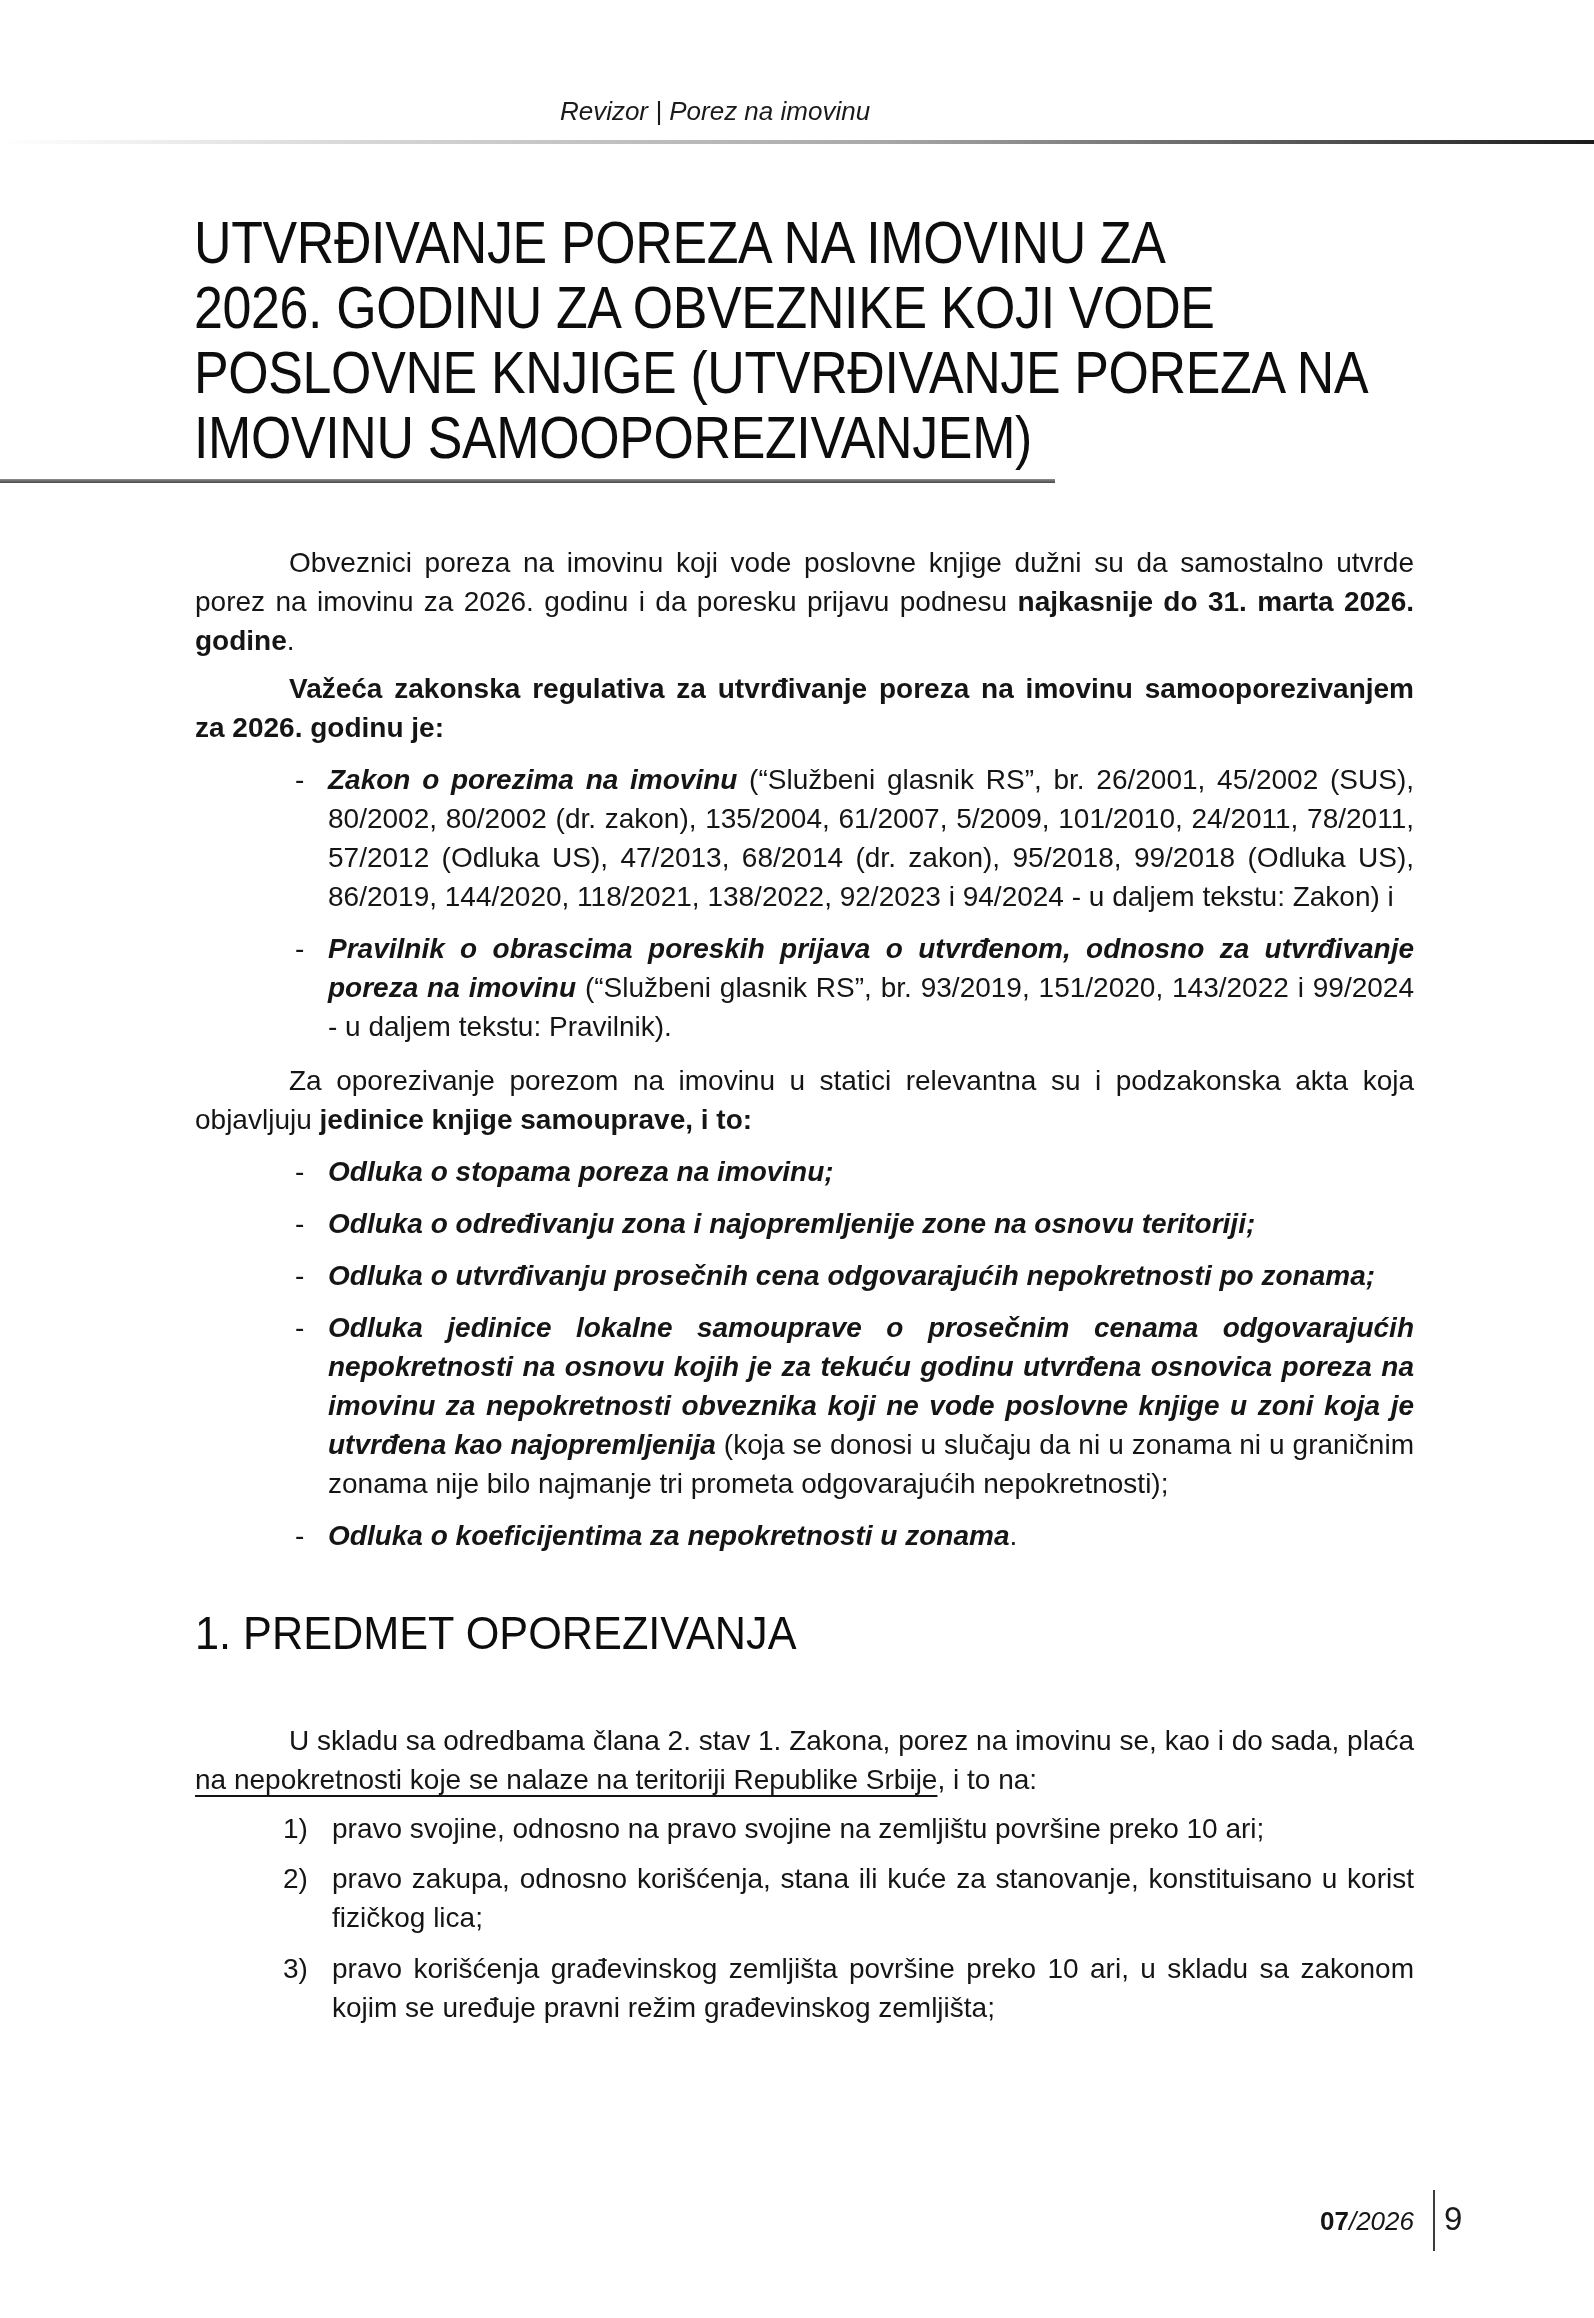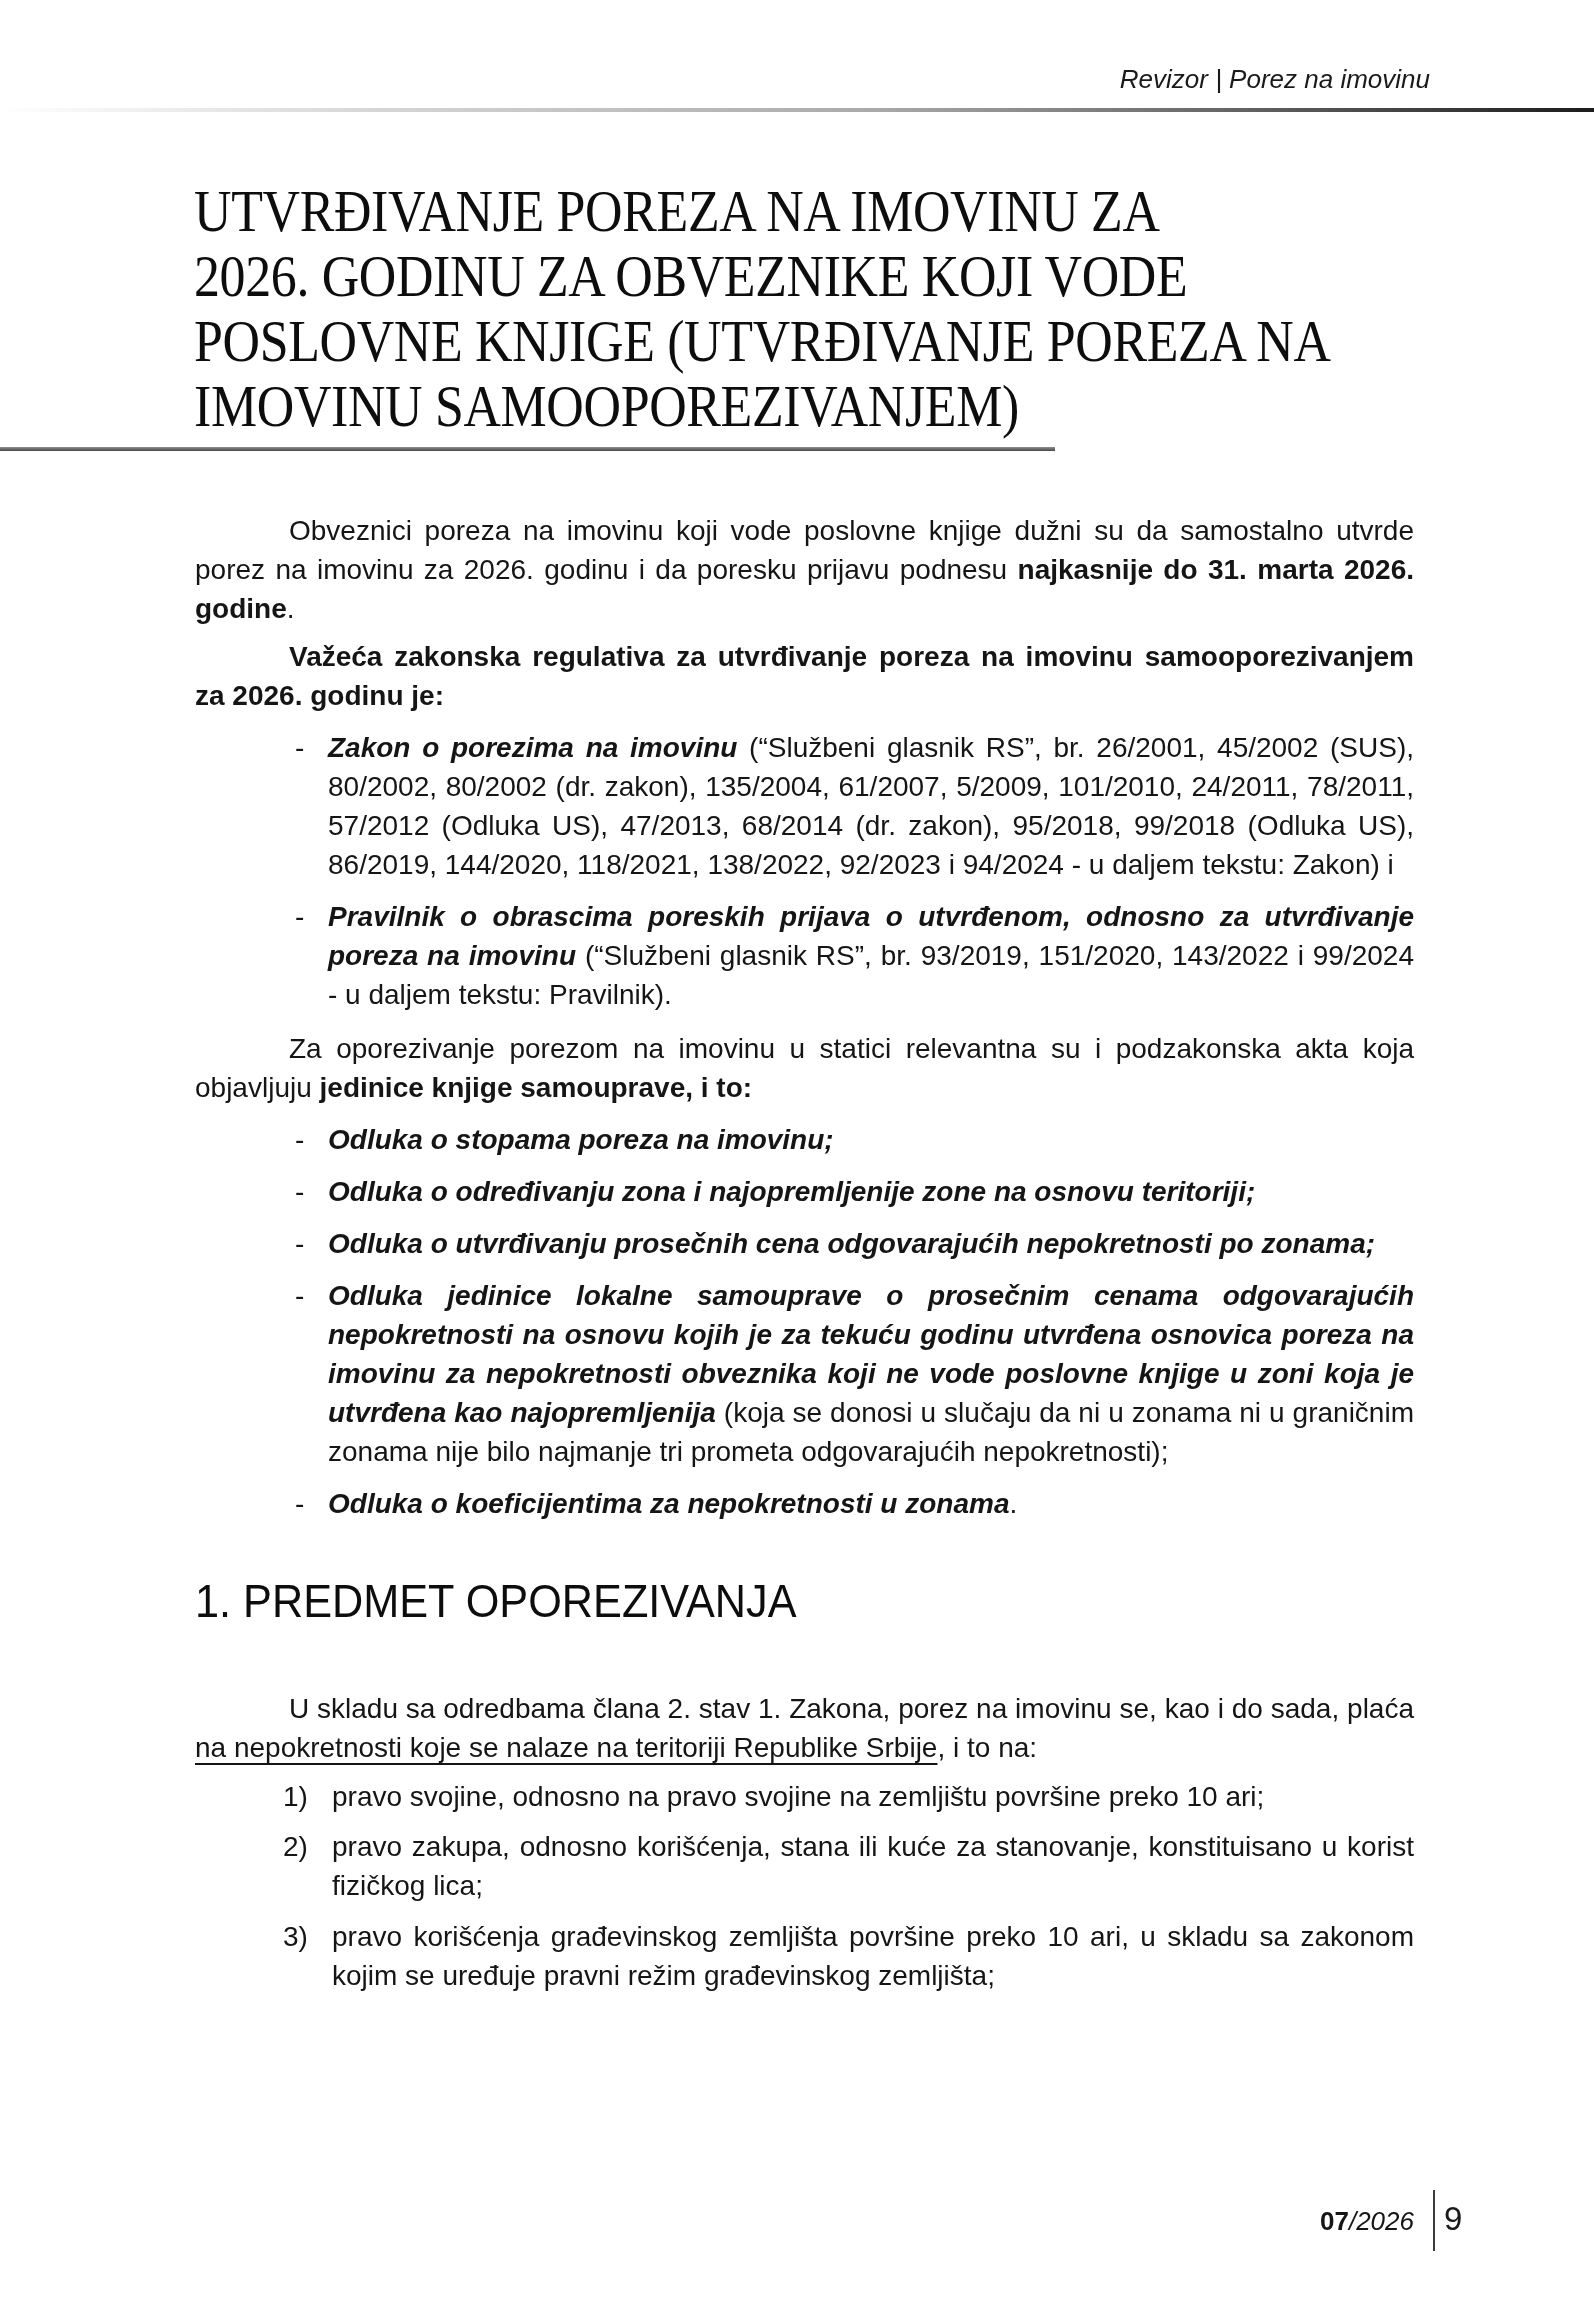--- a/index.html
+++ b/index.html
@@ -6,27 +6,27 @@
   body{
     width:1594px;height:2319px;
     background:#ffffff;
     font-family:"Liberation Sans","DejaVu Sans",sans-serif;
     color:#151515;
     -webkit-font-smoothing:antialiased;
   }
   .page{position:relative;width:1594px;height:2319px;overflow:hidden;background:#ffffff;}
 
   
-  .header{padding-top:64px;padding-right:164px;text-align:right;}
+  .header{padding-top:96px;padding-right:164px;text-align:center;}
   .header-text{font-style:italic;font-size:26px;color:#1a1a1a;letter-spacing:0px;}
   .header-rule{margin-top:13px;height:4.1px;width:100%;
     background:linear-gradient(90deg,rgba(255,255,255,0) 0%,#d8d8d8 22%,#a9a9a9 55%,#565656 82%,#1c1c1c 100%);}
 
   
-  .title-wrap{margin:67px 0 0 194px;font-family:Liberation Serif, serif;}
+  .title-wrap{margin:67px 0 0 194px;}
   .page-title{
     font-size:59px;line-height:65px;font-weight:400;color:#0d0d0d;
     white-space:pre;letter-spacing:-0.4px;
     transform:scaleX(0.88);transform-origin:left top;
   }
   .title-rule{margin-top:8.2px;width:1055px;height:3.3px;background:linear-gradient(#8f8f8f,#474747);}
 
   
   .content{margin:60px 0 0 195px;width:1219px;font-size:28px;line-height:39px;}
   .para{text-align:justify;text-indent:94px;margin:0 0 9.8px 0;}

